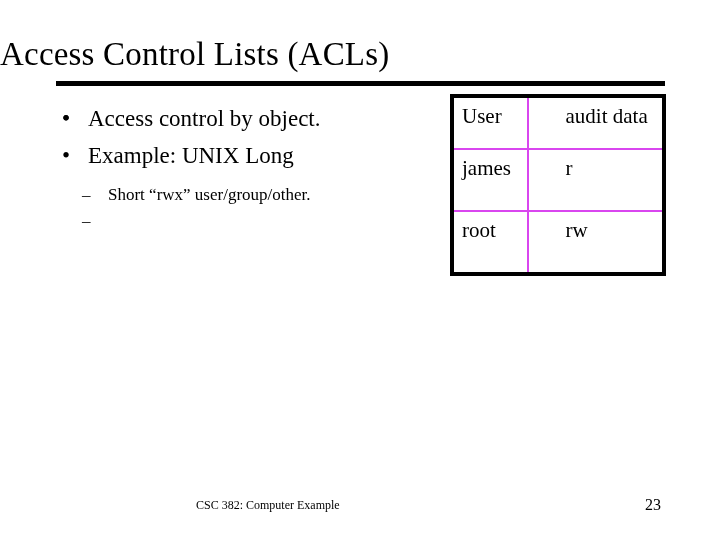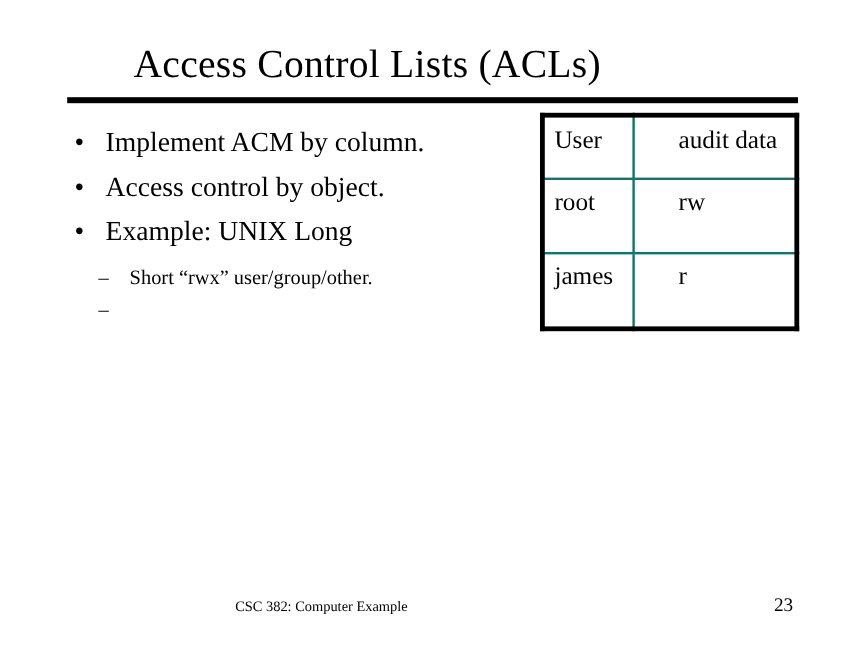--- a/index.html
+++ b/index.html
@@ -15,21 +15,20 @@
     font-family: "Liberation Serif", "DejaVu Serif", serif;
     color: #000000;
   }
 
   
   #slide-title {
     position: absolute;
     left: 0;
     top: 34px;
     width: 612px;
-    text-align: center;
     font-size: 33px;
     line-height: 40px;
     letter-spacing: 0.2px;
     white-space: nowrap;
   }
   #title-rule {
     position: absolute;
     left: 56px;
     top: 81px;
     width: 609px;
@@ -83,21 +82,21 @@
   #acl-table {
     position: absolute;
     left: 450px;
     top: 94px;
     width: 216px;
     border-collapse: collapse;
     border: 4px solid #000000;
     background: #ffffff;
   }
   #acl-table td {
-    border: 2px solid #0f766e;
+    border: 2px solid #d946ef;
     font-size: 21px;
     line-height: 24px;
     padding: 6px 0 6px 8px;
     vertical-align: top;
     font-weight: normal;
     white-space: nowrap;
   }
   #acl-table td.col-user   { width: 88px; height: 38px; }
   #acl-table td.col-value  { width: 116px; height: 38px; padding-left: 36px; }
   #acl-table tr.row-header td { height: 38px; }
@@ -124,21 +123,20 @@
 </head>
 <body>
 
 <div id="slide-title">Access Control Lists (ACLs)</div>
 <div id="title-rule"></div>
 
 <div id="bullet-list">
 
   <div class="bullet-row">
     <span class="bullet-marker">•</span>
-    <span>Implement ACM by column.</span>
   </div>
 
   <div class="bullet-row">
     <span class="bullet-marker">•</span>
     <span>Access control by object.</span>
   </div>
 
   <div class="bullet-row">
     <span class="bullet-marker">•</span>
     <span>Example: UNIX Long</span>
@@ -156,24 +154,24 @@
 
 </div>
 
 <table id="acl-table">
   <tbody>
     <tr class="row-header">
       <td class="col-user">User</td>
       <td class="col-value">audit data</td>
     </tr>
     <tr class="row-body">
+      <td class="col-user">james</td>
+      <td class="col-value">r</td>
+    </tr>
+    <tr class="row-body">
       <td class="col-user">root</td>
       <td class="col-value">rw</td>
-    </tr>
-    <tr class="row-body">
-      <td class="col-user">james</td>
-      <td class="col-value">r</td>
     </tr>
   </tbody>
 </table>
 
 <div id="footer-course">CSC 382: Computer Example</div>
 <div id="footer-page">23</div>
 
 </body></html>

